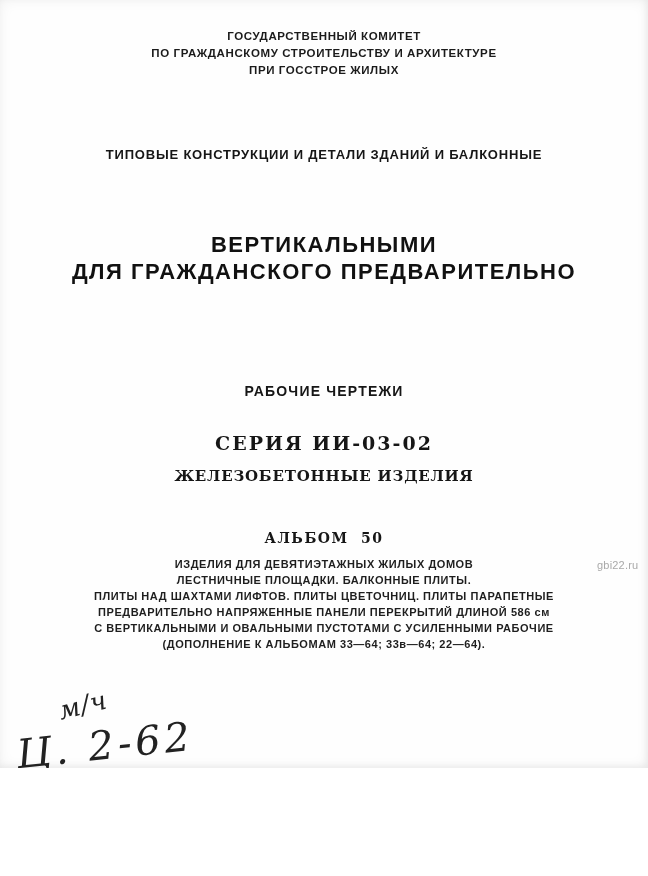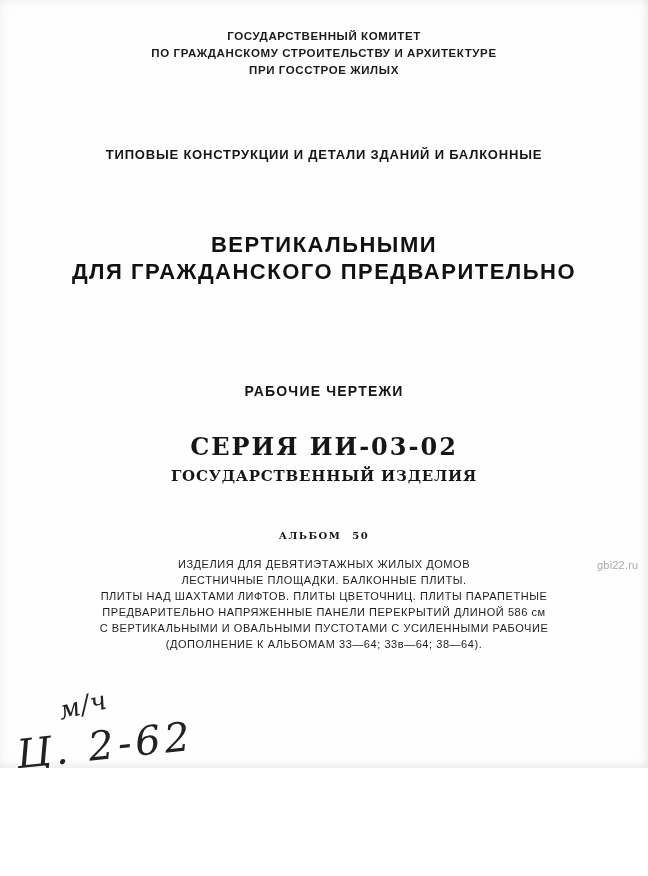--- a/index.html
+++ b/index.html
@@ -48,43 +48,43 @@
   .subtitle {
     top: 365px;
     font-size: 14px;
     font-weight: 700;
     letter-spacing: 1.2px;
     margin-top: 18px;
   }
   .series {
     top: 432px;
     font-family: "DejaVu Serif", "Liberation Serif", serif;
-    font-size: 24px;
+    font-size: 19px;
     font-weight: 700;
     letter-spacing: 2px;
   }
   .product-type {
     top: 467px;
     font-family: "DejaVu Serif", "Liberation Serif", serif;
     font-size: 15px;
     font-weight: 700;
     letter-spacing: 0.8px;
   }
   .album {
     top: 530px;
     font-family: "DejaVu Serif", "Liberation Serif", serif;
-    font-size: 10px;
+    font-size: 14px;
     font-weight: 700;
     letter-spacing: 1.5px;
     word-spacing: 6px;
   }
   .description {
     top: 556px;
     font-size: 11px;
-    font-weight: 400;
+    font-weight: 700;
     line-height: 16px;
     letter-spacing: 0.55px;
     color: #1e1e1e;
   }
   .handwriting {
     position: absolute;
     font-family: "DejaVu Serif", "Liberation Serif", serif;
     font-style: italic;
     color: #222;
   }
@@ -156,31 +156,31 @@
 
   <div class="centered main-title">
     <div>ВЕРТИКАЛЬНЫМИ</div>
     <div>ДЛЯ ГРАЖДАНСКОГО ПРЕДВАРИТЕЛЬНО</div>
   </div>
 
   <div class="centered subtitle">РАБОЧИЕ ЧЕРТЕЖИ</div>
 
   <div class="centered series">СЕРИЯ ИИ-03-02</div>
 
-  <div class="centered product-type">ГОСУДАРСТВЕННЫЙ ИЗДЕЛИЯ</div>
+  <div class="centered product-type">ЖЕЛЕЗОБЕТОННЫЕ ИЗДЕЛИЯ</div>
 
   <div class="centered album">АЛЬБОМ 50</div>
 
   <div class="centered description">
     <div>ИЗДЕЛИЯ ДЛЯ ДЕВЯТИЭТАЖНЫХ ЖИЛЫХ ДОМОВ</div>
     <div>ЛЕСТНИЧНЫЕ ПЛОЩАДКИ. БАЛКОННЫЕ ПЛИТЫ.</div>
     <div>ПЛИТЫ НАД ШАХТАМИ ЛИФТОВ. ПЛИТЫ ЦВЕТОЧНИЦ. ПЛИТЫ ПАРАПЕТНЫЕ</div>
     <div>ПРЕДВАРИТЕЛЬНО НАПРЯЖЕННЫЕ ПАНЕЛИ ПЕРЕКРЫТИЙ ДЛИНОЙ 586 см</div>
     <div>С ВЕРТИКАЛЬНЫМИ И ОВАЛЬНЫМИ ПУСТОТАМИ С УСИЛЕННЫМИ РАБОЧИЕ</div>
-    <div>(ДОПОЛНЕНИЕ К АЛЬБОМАМ 33—64; 33в—64; 38—64).</div>
+    <div>(ДОПОЛНЕНИЕ К АЛЬБОМАМ 33—64; 33в—64; 22—64).</div>
   </div>
 
   <div class="handwriting hw-top">м/ч</div>
   <div class="handwriting hw-price">Ц. 2-62</div>
 
   <div class="order-number">8540</div>
 
   <div class="centered imprint">Москва-1966г</div>
   <div class="imprint-underline"></div>
 

